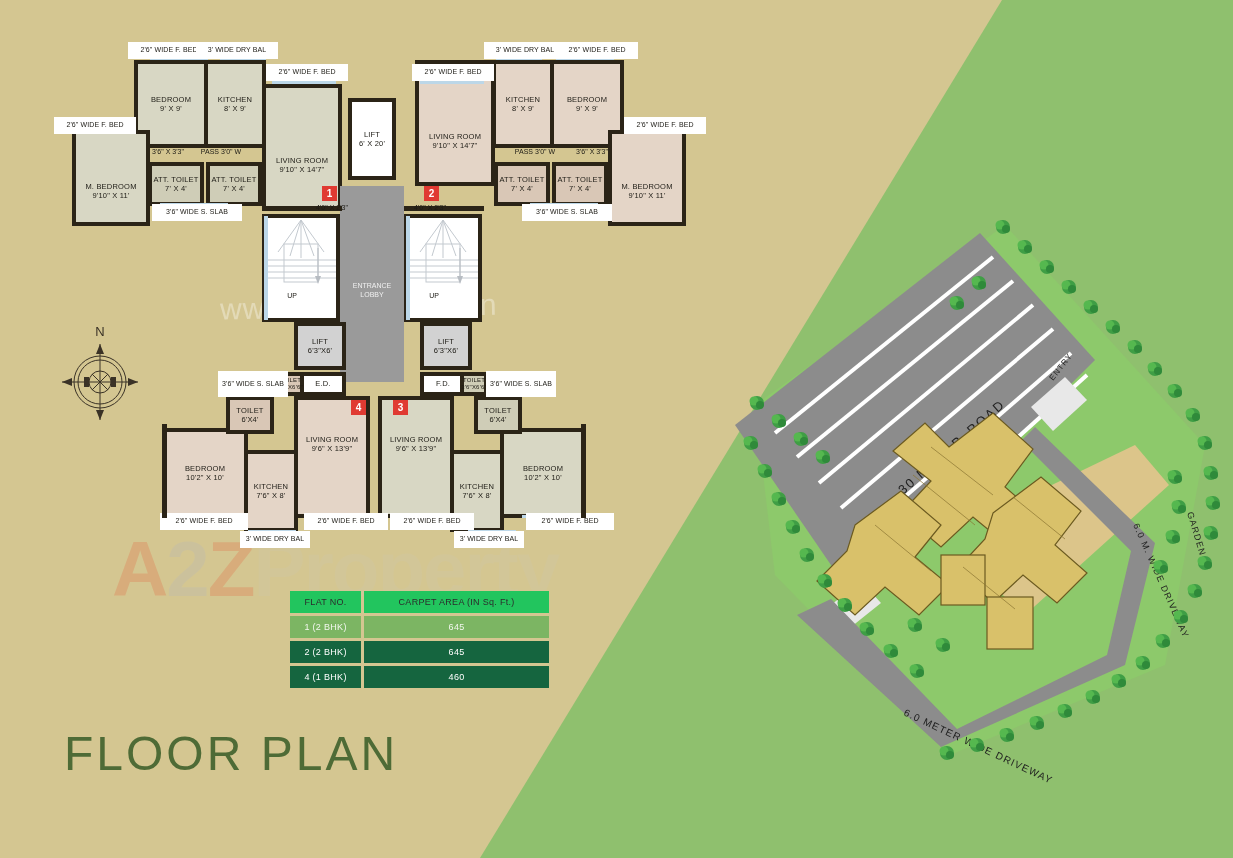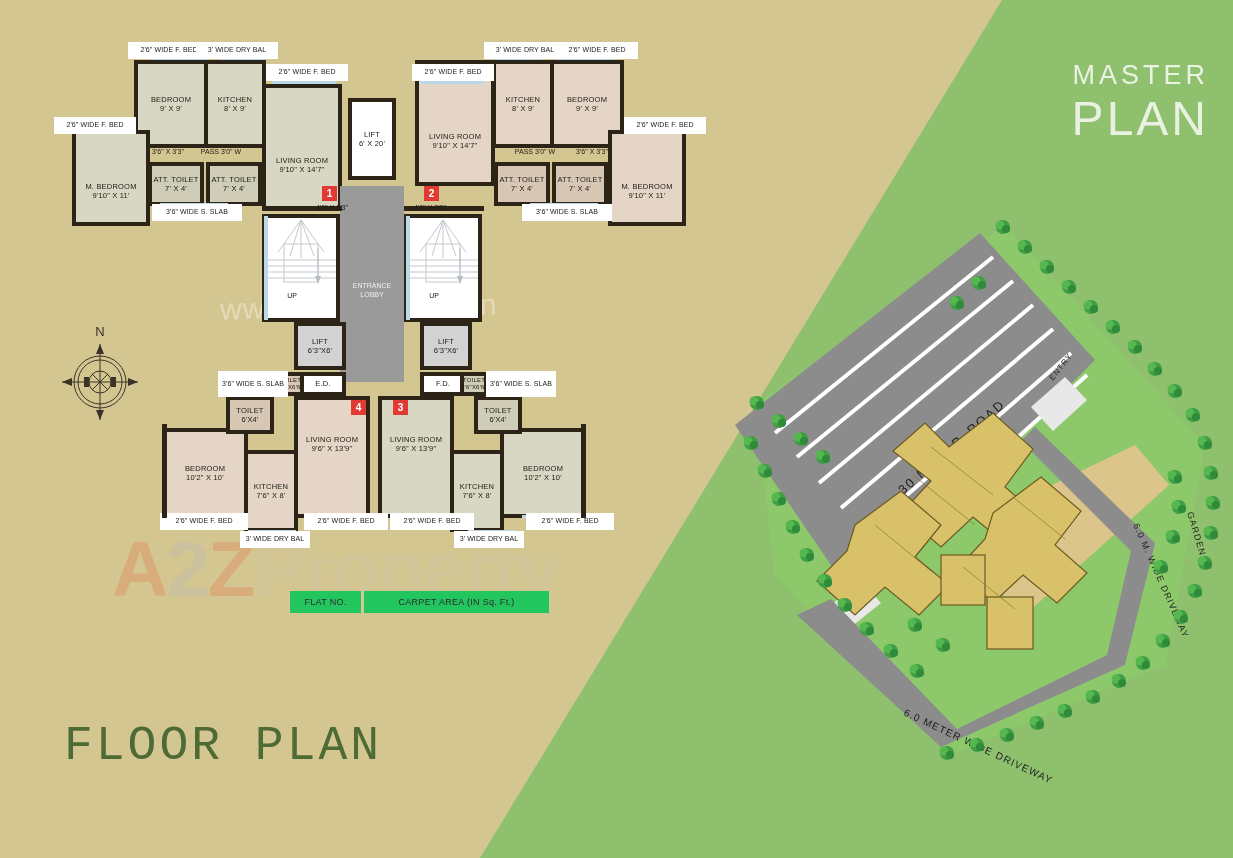--- a/index.html
+++ b/index.html
@@ -19,21 +19,21 @@
   }
 
   
   .title-block { position:absolute; line-height:1; }
   .t-small { font-size:27px; letter-spacing:4px; font-weight:300; }
   .t-big   { font-size:48px; letter-spacing:3px; font-weight:300; }
   #master-plan-title { right:24px; top:62px; text-align:right; color:#e6f0dc; }
   #master-plan-title .t-small { color:#eaf2e2; }
   #master-plan-title .t-big { color:#e9f1e0; margin-top:6px; }
   #floor-plan-title { left:64px; top:722px; color:#4e6b36; }
-  #floor-plan-title .t-big { margin-top:0; color:#4e6b36;font-family:Liberation Mono, monospace; }
+  #floor-plan-title .t-big { margin-top:8px; color:#4e6b36; }
 
   
   #watermark {
     position:absolute; left:112px; top:524px; width:520px; height:90px;
     font-size:78px; font-weight:700; letter-spacing:-2px; opacity:.30;
     font-family:"Liberation Sans", sans-serif; white-space:nowrap;
   }
   #watermark .a{color:#e2724a;} #watermark .two{color:#b8b8b8;}
   #watermark .z{color:#e2724a;} #watermark .prop{color:#cfc7a8;}
   #wm2 { position:absolute; left:220px; top:290px; font-size:30px;
@@ -97,24 +97,20 @@
   #masterplan svg { display:block; }
 </style>
 </head>
 <body>
 
 <div id="stage">
 
   <div class="bg-tan"></div>
   <div class="bg-green"></div>
 
-  <div class="title-block" id="master-plan-title">
-    <div class="t-small">MASTER</div>
-    <div class="t-big">PLAN</div>
-  </div>
 
   <div class="title-block" id="floor-plan-title">
     <div class="t-big">FLOOR PLAN</div>
   </div>
 
   <div id="watermark">
     <span class="a">A</span><span class="two">2</span><span class="z">Z</span><span class="prop">Property</span>
   </div>
   <div id="wm2">www.a2zproperty.in</div>
 
@@ -361,20 +357,32 @@
 
   <div id="area-table">
     <table>
       <thead>
         <tr>
           <th>FLAT NO.</th>
           <th>CARPET AREA (IN Sq. Ft.)</th>
         </tr>
       </thead>
       <tbody>
+        <tr class="row-light">
+          <td>1 (2 BHK)</td>
+          <td>645</td>
+        </tr>
+        <tr class="row-dark">
+          <td>2 (2 BHK)</td>
+          <td>645</td>
+        </tr>
+        <tr class="row-dark">
+          <td>4 (1 BHK)</td>
+          <td>460</td>
+        </tr>
       </tbody>
     </table>
   </div>
 
   <div id="masterplan">
     <svg width="500" height="620" viewBox="0 0 500 620">
       <defs>
         <g id="tree">
           <circle cx="0" cy="0" r="7" fill="#3f9e45"></circle>
           <circle cx="-3" cy="-2" r="4.5" fill="#55b84f"></circle>

